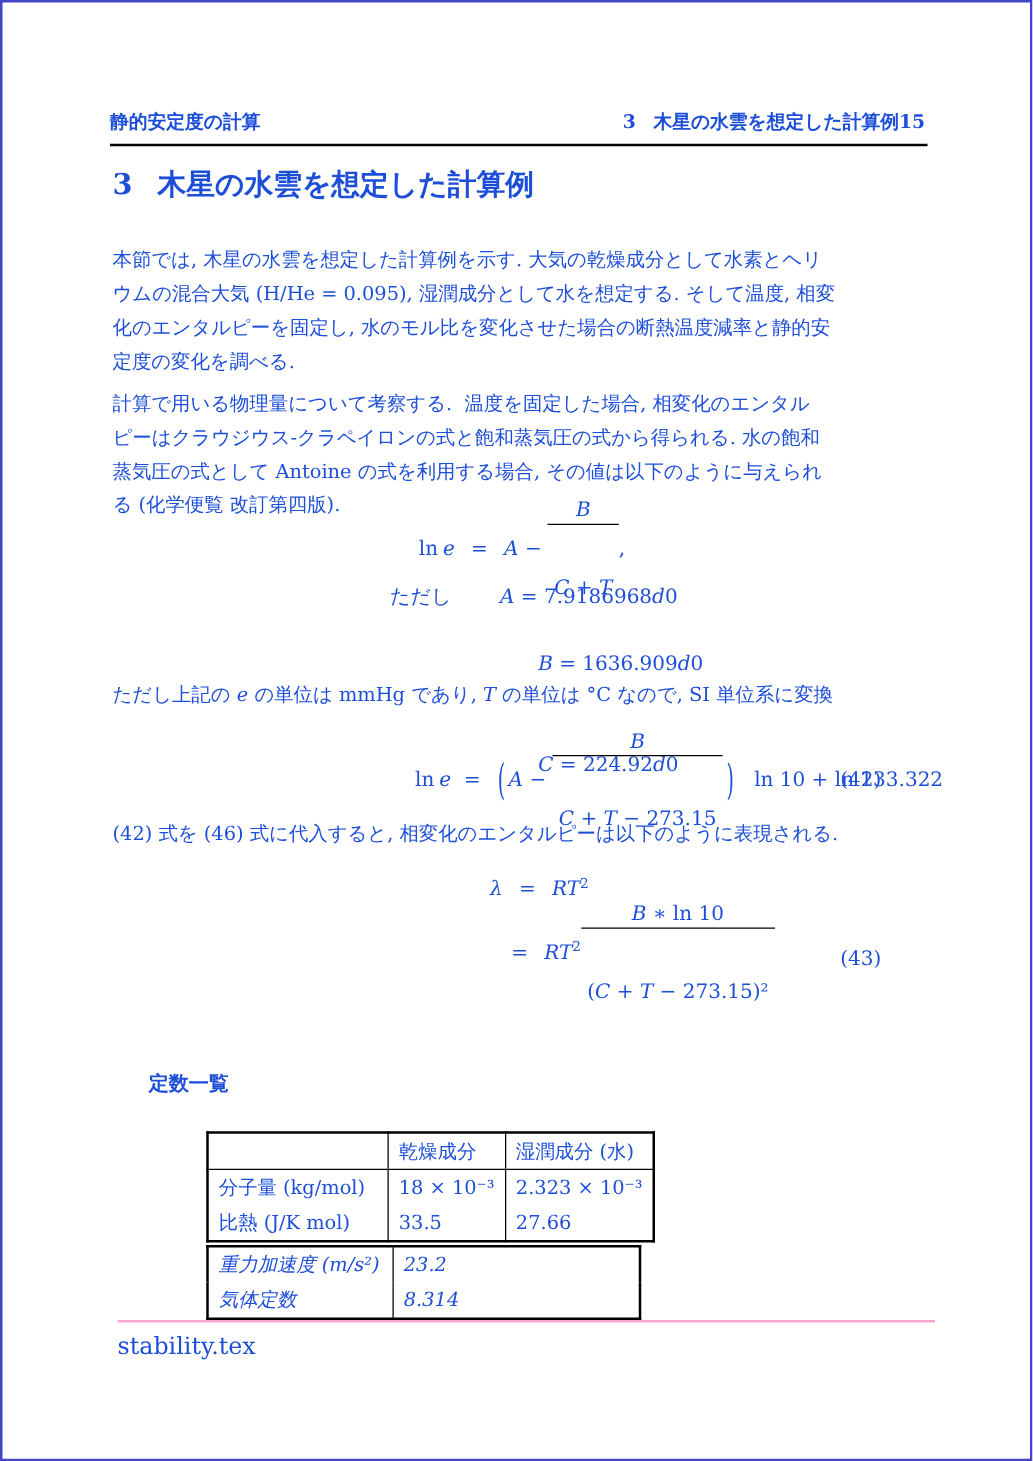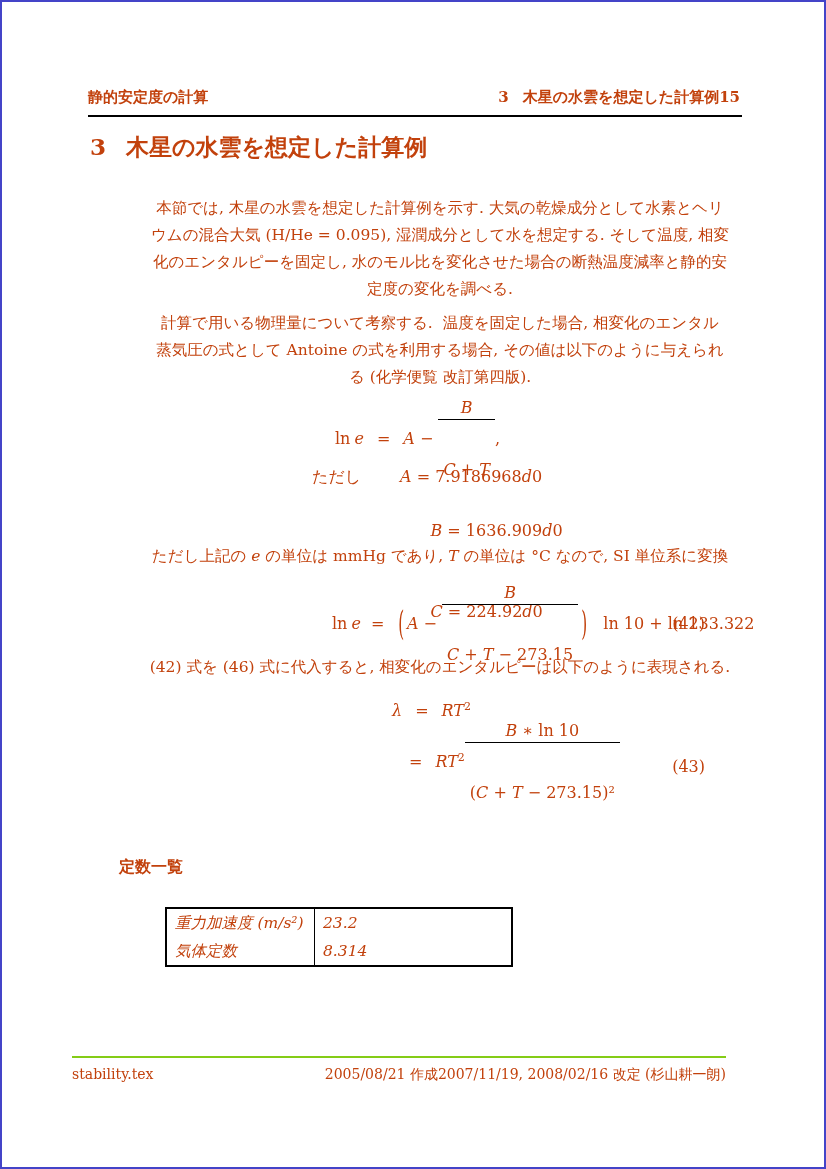--- a/index.html
+++ b/index.html
@@ -3,21 +3,21 @@
 <meta charset="utf-8">
 <style>
   html,body{margin:0;padding:0;background:#fff;}
   .page{
     position:relative;
     width:826px;height:1169px;
     box-sizing:border-box;
     background:#ffffff;
     border:2px solid #4444c8;
     font-family:"DejaVu Serif", serif;
-    color:#c2410c;
+    color:#1d4ed8;
     overflow:hidden;
   }
   .abs{position:absolute;}
   
   .hdr{
     left:86px;top:86px;width:654px;
     display:flex;align-items:baseline;
     border-bottom:2px solid #000;
     padding-bottom:8px;
     font-size:15px;font-weight:bold;
@@ -29,21 +29,21 @@
   
   .sec-title{
     left:88px;top:130px;
     font-size:23px;font-weight:bold;
     font-family:"DejaVu Sans", sans-serif;
     display:flex;align-items:baseline;
   }
   .sec-title .num{font-family:"DejaVu Serif", serif;margin-right:20px;}
   
   .para{left:88px;width:700px;font-size:15.5px;line-height:27px;}
-  .para div{white-space:pre;text-align:center;}
+  .para div{white-space:pre;}
   .p1{top:193px;}
   .p2{top:308px;}
   .p3{top:541px;}
   .p4{top:652px;}
   .p5{top:785px;}
   .it{font-style:italic;}
   
   .eq{left:88px;width:652px;font-size:16px;}
   .eqrow{display:flex;align-items:center;white-space:pre;}
   .eqrow > span{white-space:pre;}
@@ -84,25 +84,25 @@
   .tbl td:first-child,.tbl th:first-child{border-left:none;}
   .tbl-top tr.hdr-row th{border-bottom:1.5px solid #000;}
   .tbl-top .c1{width:127px;}
   .tbl-top .c2{width:74px;}
   .tbl-top .c3{width:96px;}
   .tbl-bot{margin-top:2px;font-style:italic;}
   .tbl-bot .c1{width:131px;}
   .tbl-bot .c2{width:180px;}
   
   .ftr{
-    left:70px;top:1054px;width:654px;
-    border-top:2px solid #84cc16;
+    left:92px;top:1054px;width:654px;
+    border-top:2px solid #f9a8d4;
     padding-top:8px;
     display:flex;justify-content:space-between;align-items:baseline;
-    font-size:14px;
+    font-size:19px;
   }
 </style>
 </head>
 <body>
 
 <div class="page">
 
   <div class="abs hdr">
     <span class="gothic">静的安定度の計算</span>
     <span class="hdr-right">
@@ -118,20 +118,21 @@
 
   <div class="abs para p1">
     <div>本節では, 木星の水雲を想定した計算例を示す. 大気の乾燥成分として水素とヘリ</div>
     <div>ウムの混合大気 (H/He = 0.095), 湿潤成分として水を想定する. そして温度, 相変</div>
     <div>化のエンタルピーを固定し, 水のモル比を変化させた場合の断熱温度減率と静的安</div>
     <div>定度の変化を調べる.</div>
   </div>
 
   <div class="abs para p2">
     <div>計算で用いる物理量について考察する.  温度を固定した場合, 相変化のエンタル</div>
+    <div>ピーはクラウジウス-クラペイロンの式と飽和蒸気圧の式から得られる. 水の飽和</div>
     <div>蒸気圧の式として Antoine の式を利用する場合, その値は以下のように与えられ</div>
     <div>る (化学便覧 改訂第四版).</div>
   </div>
 
   <div class="abs eq eq1">
     <div class="eqrow eq1-r1">
       <span class="lnop">ln</span><span class="it">e</span>
       <span class="gapL gapR">=</span>
       <span class="it">A</span>
       <span> − </span>
@@ -192,32 +193,50 @@
         <span class="fden"><span>(</span><span class="it">C</span><span> + </span><span class="it">T</span><span> − 273.15)²</span></span>
       </span>
     </div>
     <span class="eqnum" style="top:auto;bottom:10px;transform:none;">(43)</span>
   </div>
 
 
   <div class="abs const-head">定数一覧</div>
 
   <div class="abs tblwrap">
+    <table class="tbl tbl-top">
+      <tbody>
+          <tr class="hdr-row">
+        <th class="c1"></th>
+        <th class="c2">乾燥成分</th>
+        <th class="c3">湿潤成分 (水)</th>
+      </tr>
+      <tr>
+        <td class="c1">分子量 (kg/mol)</td>
+        <td class="c2">18 × 10⁻³</td>
+        <td class="c3">2.323 × 10⁻³</td>
+      </tr>
+      <tr>
+        <td class="c1">比熱 (J/K mol)</td>
+        <td class="c2">33.5</td>
+        <td class="c3">27.66</td>
+      </tr>
+    </tbody>
+      </table>
     <table class="tbl tbl-bot">
       <tbody>
           <tr>
         <td class="c1">重力加速度 (m/s²)</td>
         <td class="c2">23.2</td>
       </tr>
       <tr>
         <td class="c1">気体定数</td>
         <td class="c2">8.314</td>
       </tr>
     </tbody>
       </table>
   </div>
 
   <div class="abs ftr">
     <span>stability.tex</span>
-    <span>2005/08/21 作成2007/11/19, 2008/02/16 改定 (杉山耕一朗)</span>
   </div>
 
 </div>
 
 </body></html>

